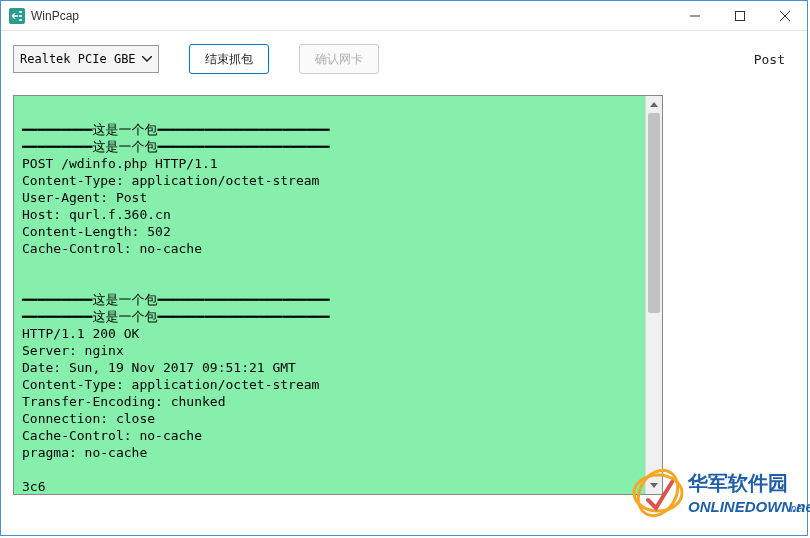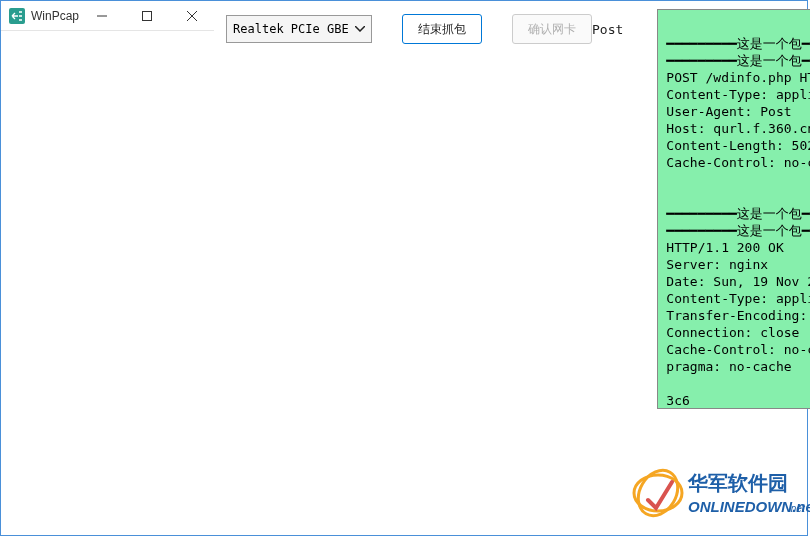--- a/index.html
+++ b/index.html
@@ -11,20 +11,21 @@
   height: 538px;
   overflow: hidden;
   position: relative;
 }
 .window {
   width: 808px;
   height: 536px;
   border: 1px solid #4a90d9;
   background: #fff;
   display: flex;
+  flex-direction: column;
 }
 .titlebar {
   height: 30px;
   background: #fff;
   display: flex;
   align-items: center;
   padding: 0 0 0 8px;
   border-bottom: 1px solid #e5e5e5;
 }
 .titlebar .app-icon {

